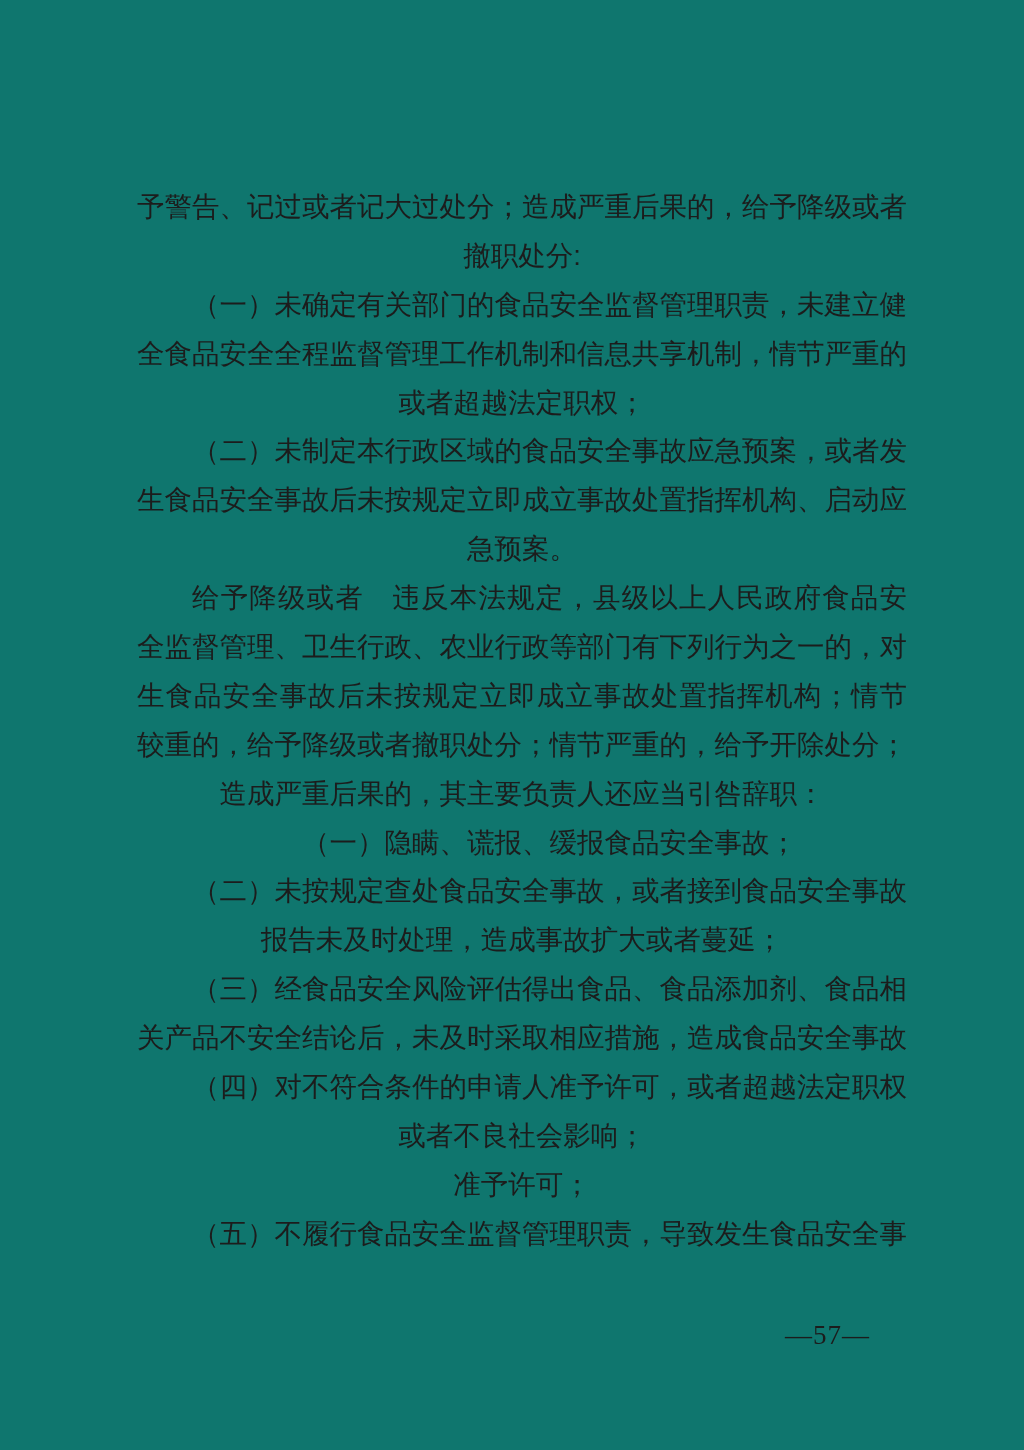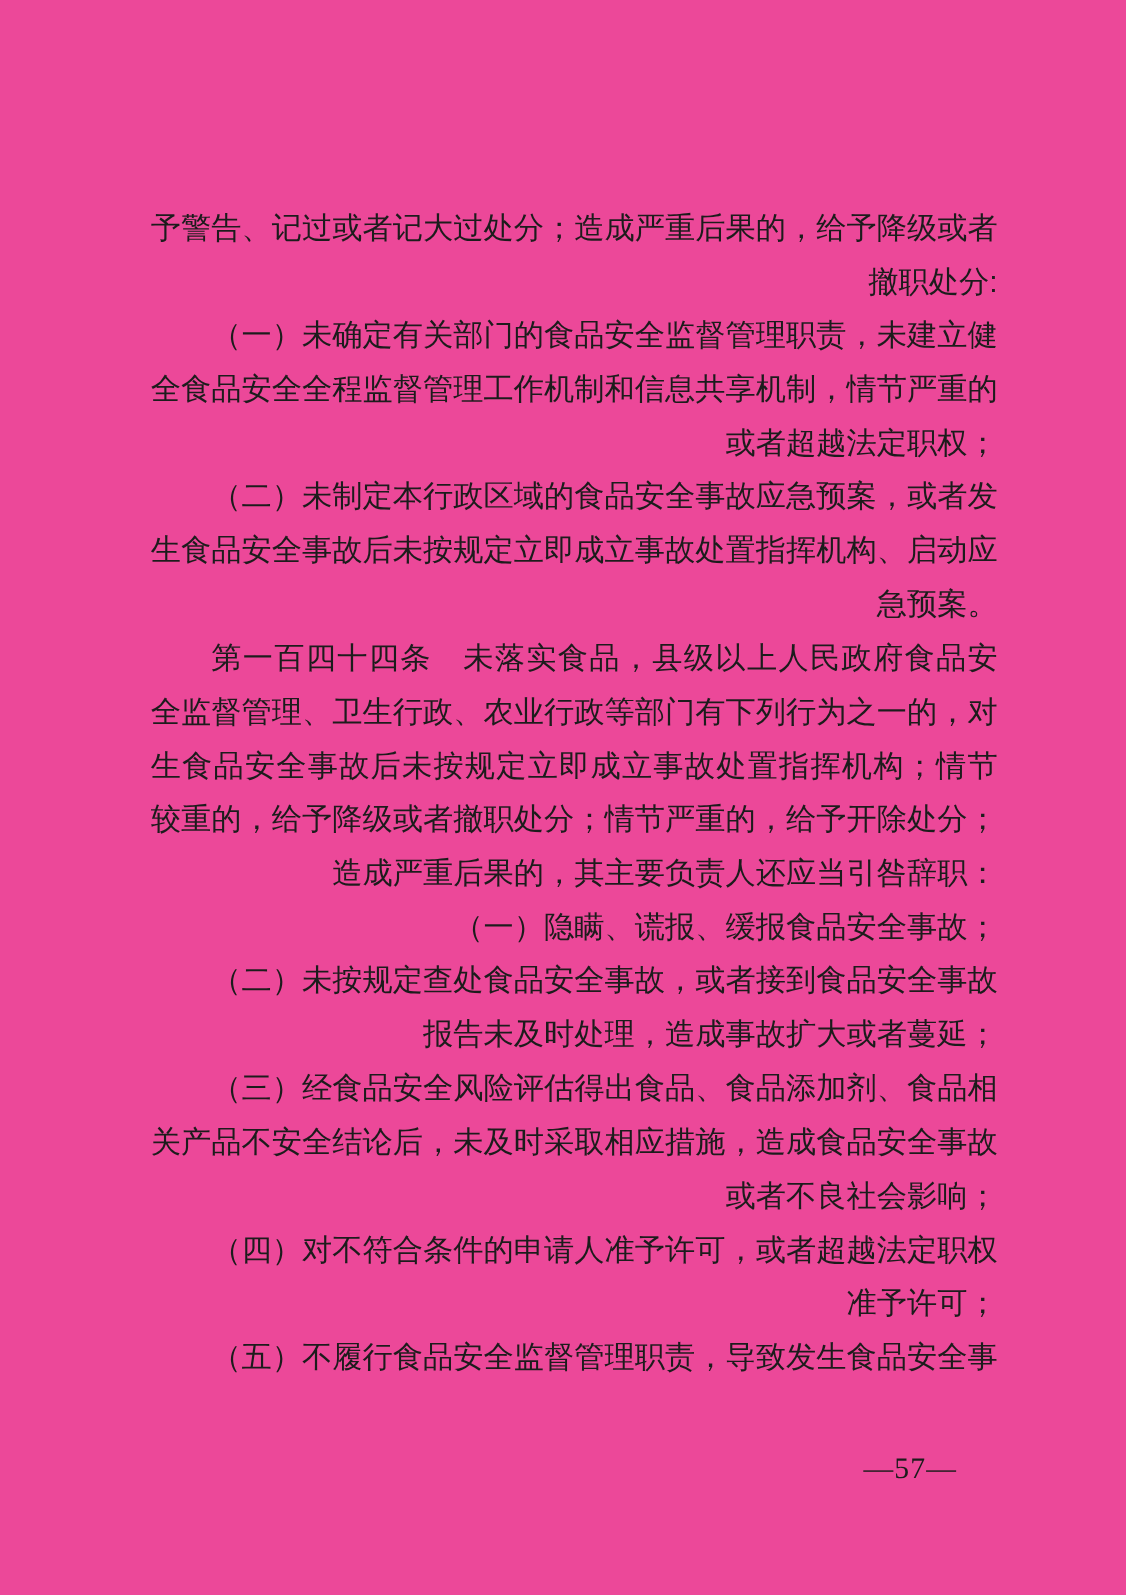--- a/index.html
+++ b/index.html
@@ -10,36 +10,36 @@
     width: 1024px;
     height: 1450px;
     background: #ffffff;
     position: relative;
     overflow: hidden;
     font-family: "Liberation Sans", "DejaVu Sans", sans-serif;
   }
   .page {
     position: absolute;
     inset: 0;
-    background: #ec4899;
+    background: #0f766e;
   }
   .text-block {
     position: absolute;
     left: 137px;
     top: 183px;
     width: 770px;
     color: #1c1c1c;
     font-size: 27.5px;
     font-weight: 500;
     letter-spacing: 0;
   }
   .line {
     height: 48.9px;
     line-height: 48.9px;
-    text-align: right;
+    text-align: center;
     white-space: normal;
   }
   
   .line.fill {
     text-align: justify;
     text-align-last: justify;
   }
   
   .line.indent {
     text-indent: 2em;
@@ -63,31 +63,31 @@
 
   <div class="text-block">
     <div class="line fill">予警告、记过或者记大过处分；造成严重后果的，给予降级或者</div>
     <div class="line">撤职处分:</div>
     <div class="line fill indent">（一）未确定有关部门的食品安全监督管理职责，未建立健</div>
     <div class="line fill">全食品安全全程监督管理工作机制和信息共享机制，情节严重的</div>
     <div class="line">或者超越法定职权；</div>
     <div class="line fill indent">（二）未制定本行政区域的食品安全事故应急预案，或者发</div>
     <div class="line fill">生食品安全事故后未按规定立即成立事故处置指挥机构、启动应</div>
     <div class="line">急预案。</div>
-    <div class="line fill indent">第一百四十四条　未落实食品，县级以上人民政府食品安</div>
+    <div class="line fill indent">给予降级或者　违反本法规定，县级以上人民政府食品安</div>
     <div class="line fill">全监督管理、卫生行政、农业行政等部门有下列行为之一的，对</div>
     <div class="line fill">生食品安全事故后未按规定立即成立事故处置指挥机构；情节</div>
     <div class="line fill">较重的，给予降级或者撤职处分；情节严重的，给予开除处分；</div>
     <div class="line">造成严重后果的，其主要负责人还应当引咎辞职：</div>
     <div class="line indent">（一）隐瞒、谎报、缓报食品安全事故；</div>
     <div class="line fill indent">（二）未按规定查处食品安全事故，或者接到食品安全事故</div>
     <div class="line">报告未及时处理，造成事故扩大或者蔓延；</div>
     <div class="line fill indent">（三）经食品安全风险评估得出食品、食品添加剂、食品相</div>
     <div class="line fill">关产品不安全结论后，未及时采取相应措施，造成食品安全事故</div>
+    <div class="line fill indent">（四）对不符合条件的申请人准予许可，或者超越法定职权</div>
     <div class="line">或者不良社会影响；</div>
-    <div class="line fill indent">（四）对不符合条件的申请人准予许可，或者超越法定职权</div>
     <div class="line">准予许可；</div>
     <div class="line fill indent">（五）不履行食品安全监督管理职责，导致发生食品安全事</div>
   </div>
 
   <div class="page-number">—57—</div>
 
 </div>
 
 </body></html>

